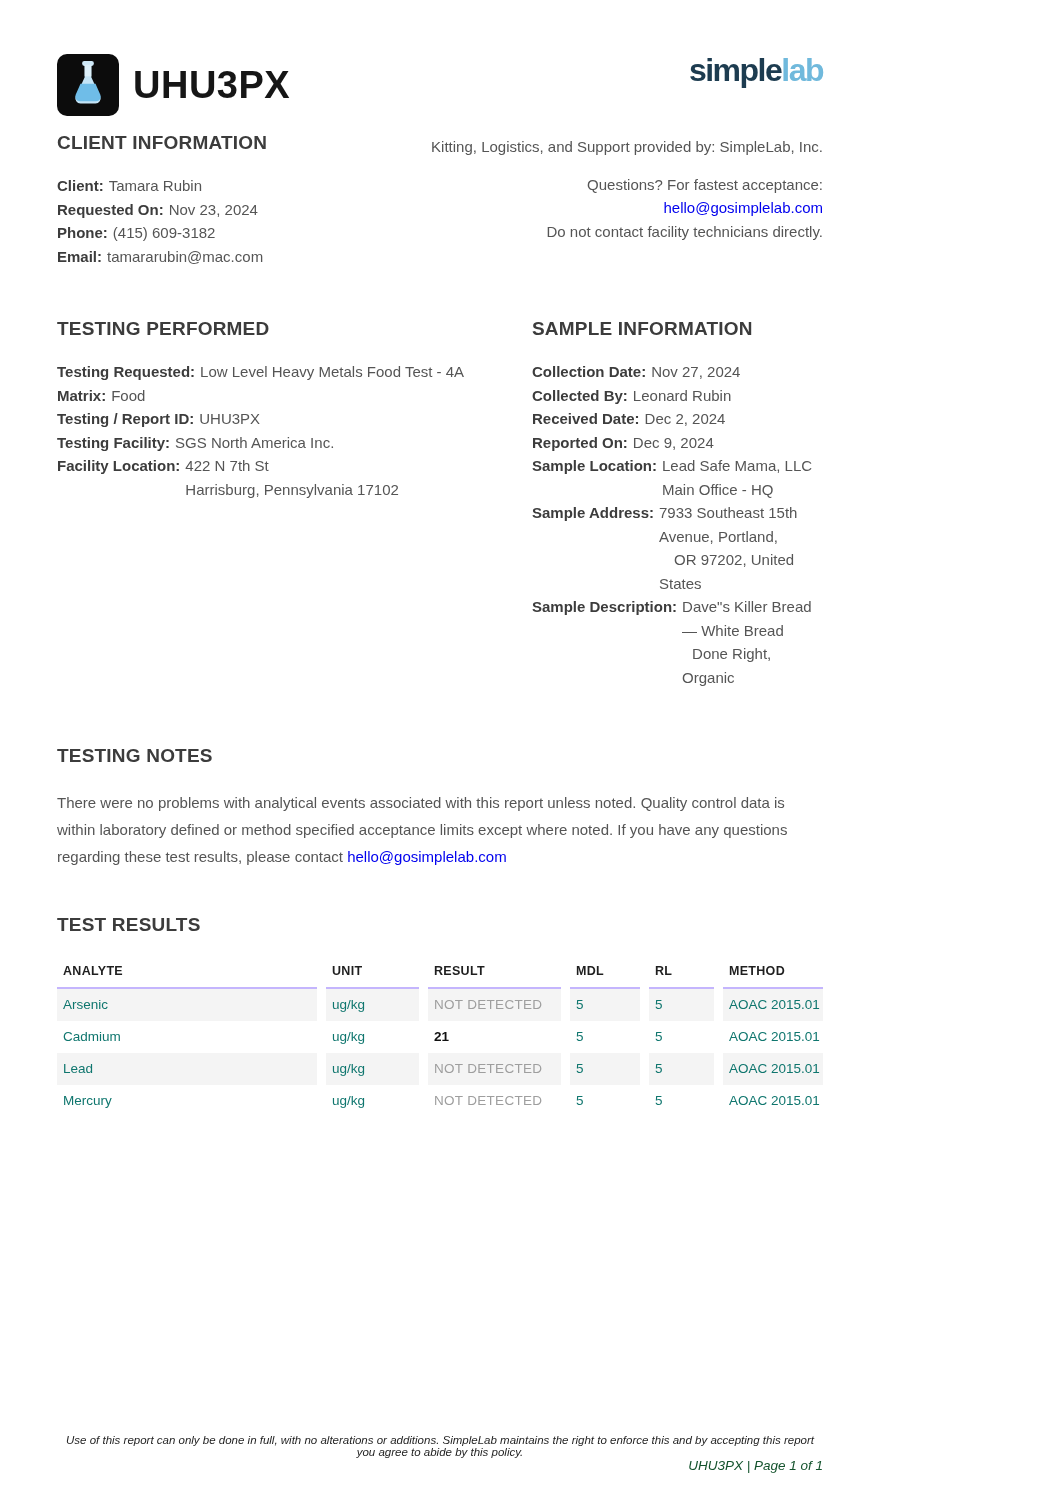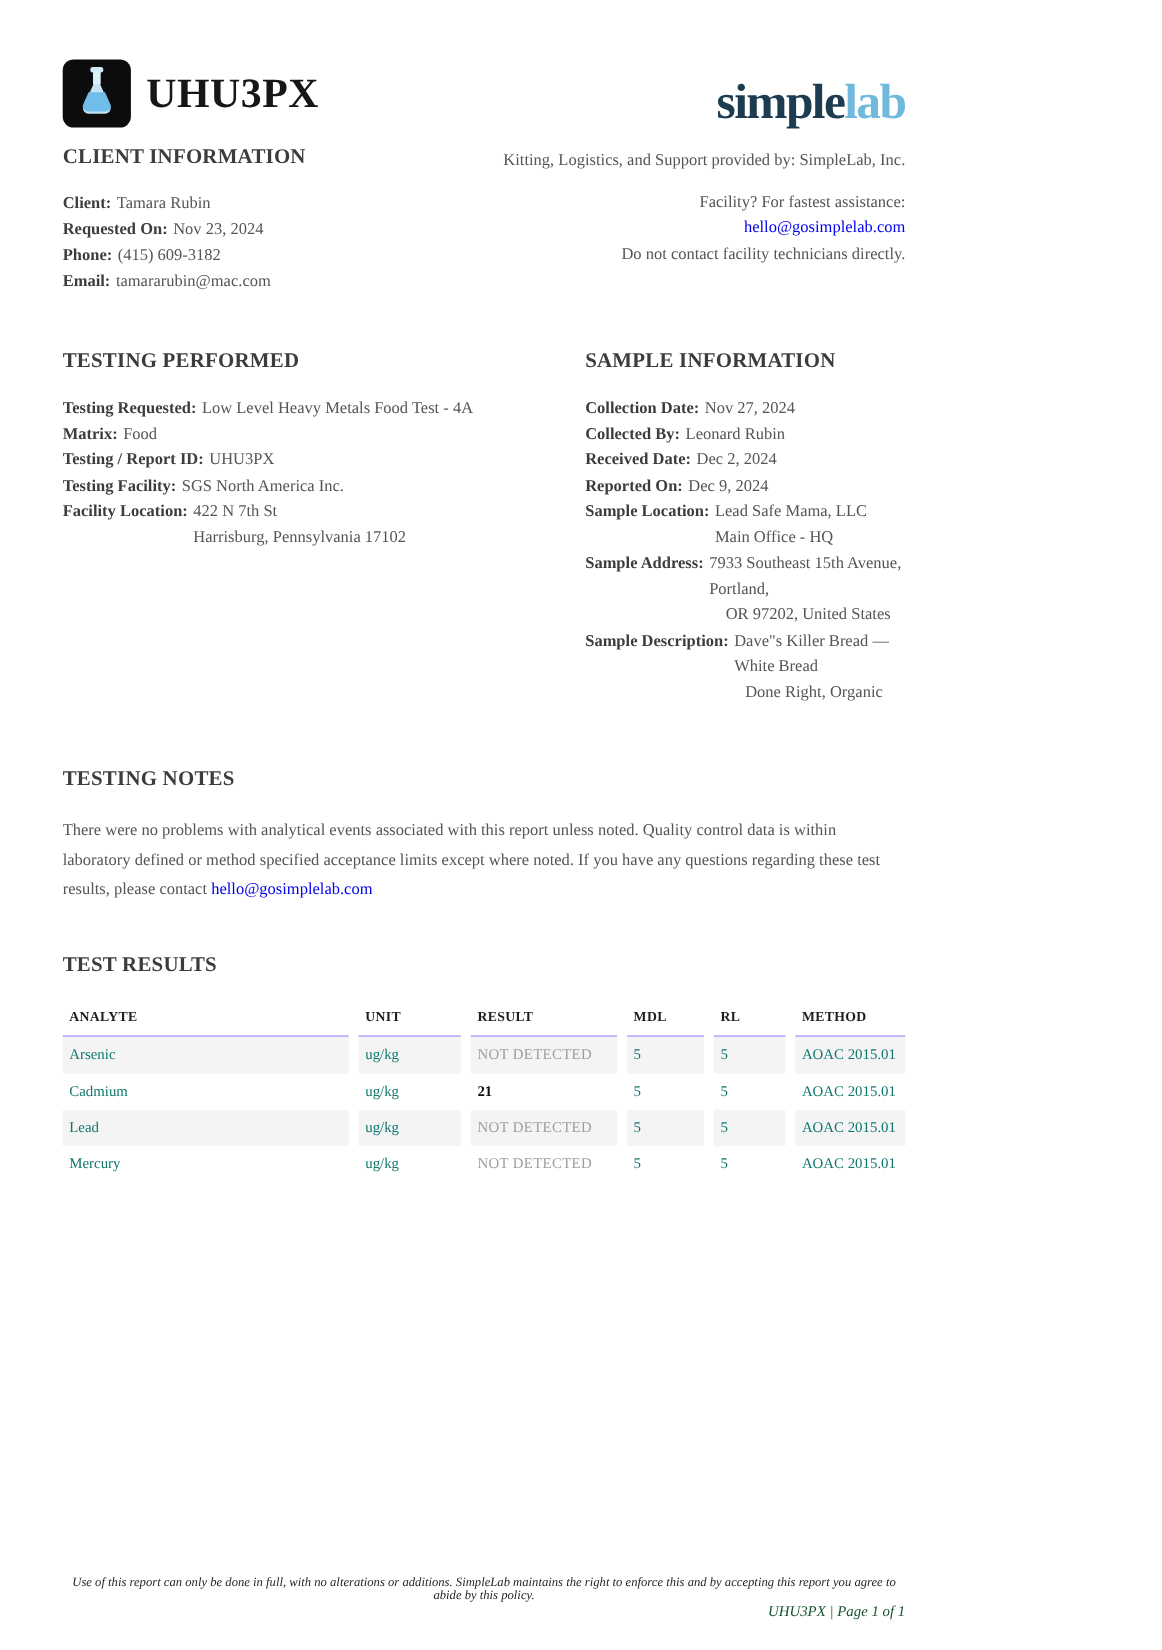--- a/index.html
+++ b/index.html
@@ -9,32 +9,31 @@
     font-family: "Liberation Sans", sans-serif;
     color: #4f4f4f;
     position: relative;
   }
   .page {
     position: relative;
     width: 876px; height: 1500px;
     padding: 54px 53px 0 57px;
     background: #ffffff;
     overflow: hidden;
-    font-family: Liberation Serif, serif;
   }
 
   
   .header-row { display: flex; justify-content: space-between; align-items: flex-start; }
   .brand-left { display: flex; align-items: center; gap: 14px; }
   .logo-box {
     width: 62px; height: 62px; background: #0c0c0c; border-radius: 10px;
     display: flex; align-items: center; justify-content: center; flex: none;
   }
   .report-id-title { font-size: 38px; font-weight: bold; color: #161616; letter-spacing: 0.5px; }
-  .wordmark { font-size: 45px; font-weight: bold; letter-spacing: -1.5px; line-height: 1; margin-top: 16px; }
+  .wordmark { font-size: 32px; font-weight: bold; letter-spacing: -1.5px; line-height: 1; margin-top: 0; }
   .wm-simple { color: #1d3c50; }
   .wm-lab { color: #70b9dc; }
 
   
   .intro { display: flex; justify-content: space-between; margin-top: 16px; }
   .section-heading {
     font-size: 19px; font-weight: bold; color: #3c3c3c;
     letter-spacing: 0.2px; margin-bottom: 20px;
   }
   .field { display: flex; font-size: 15px; line-height: 23.5px; }
@@ -115,21 +114,21 @@
         <span class="lbl">Phone:</span>
         <span class="val">(415) 609-3182</span>
       </div>
       <div class="field">
         <span class="lbl">Email:</span>
         <a class="val link">tamararubin@mac.com</a>
       </div>
     </div>
     <div class="support-block">
       <div class="provided">Kitting, Logistics, and Support provided by: SimpleLab, Inc.</div>
-      <div>Facility? For fastest assistance:</div>
+      <div>Questions? For fastest acceptance:</div>
       <div><a class="link">hello@gosimplelab.com</a></div>
       <div>Do not contact facility technicians directly.</div>
     </div>
   </div>
 
   <div class="cols2">
     <div class="col-l">
       <div class="section-heading">TESTING PERFORMED</div>
       <div class="field">
         <span class="lbl">Testing Requested:</span>

